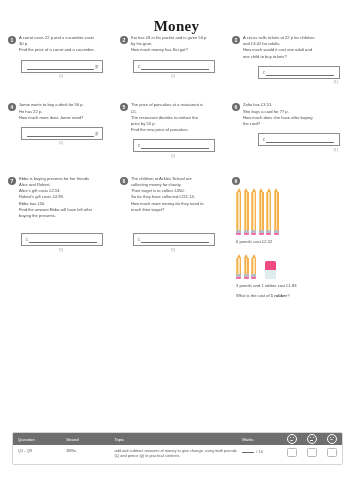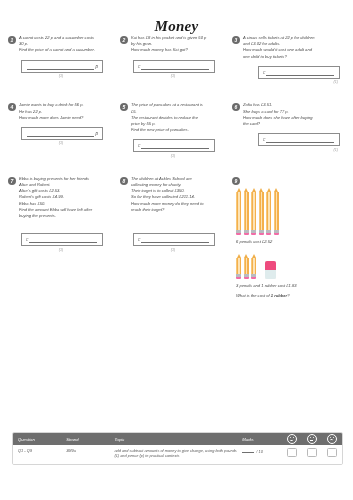--- a/index.html
+++ b/index.html
@@ -14,21 +14,20 @@
     color: #3a3a3a;
     position: relative;
     overflow: hidden;
   }
   .sheet {
     position: absolute;
     left: 0; top: 0;
     width: 353px;
     height: 500px;
     background: #ffffff;
-    font-style: italic;
   }
   .title {
     text-align: center;
     font-family: "Liberation Serif", serif;
     font-size: 15px;
     font-weight: bold;
     color: #1b1b1b;
     letter-spacing: 0.3px;
     margin: 18px 0 0 0;
     padding: 0;

